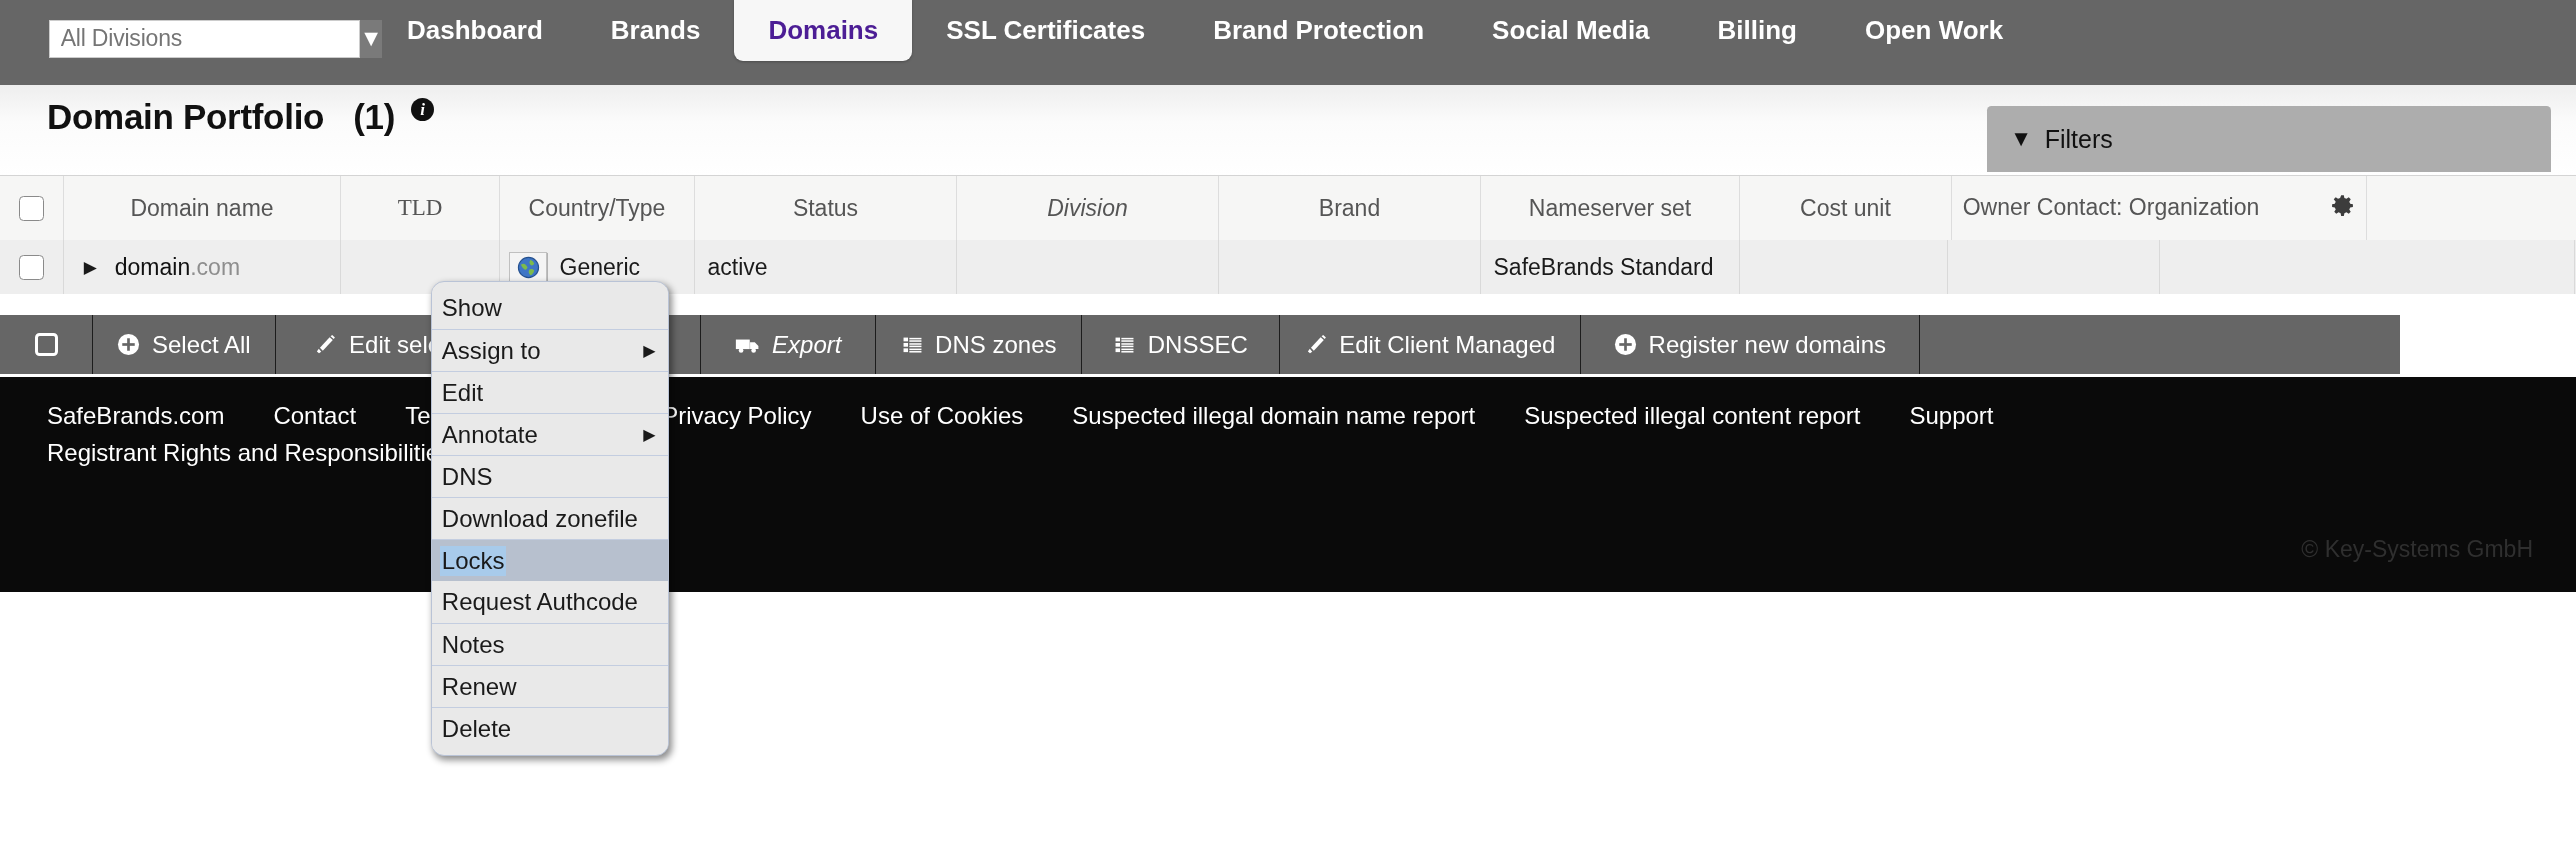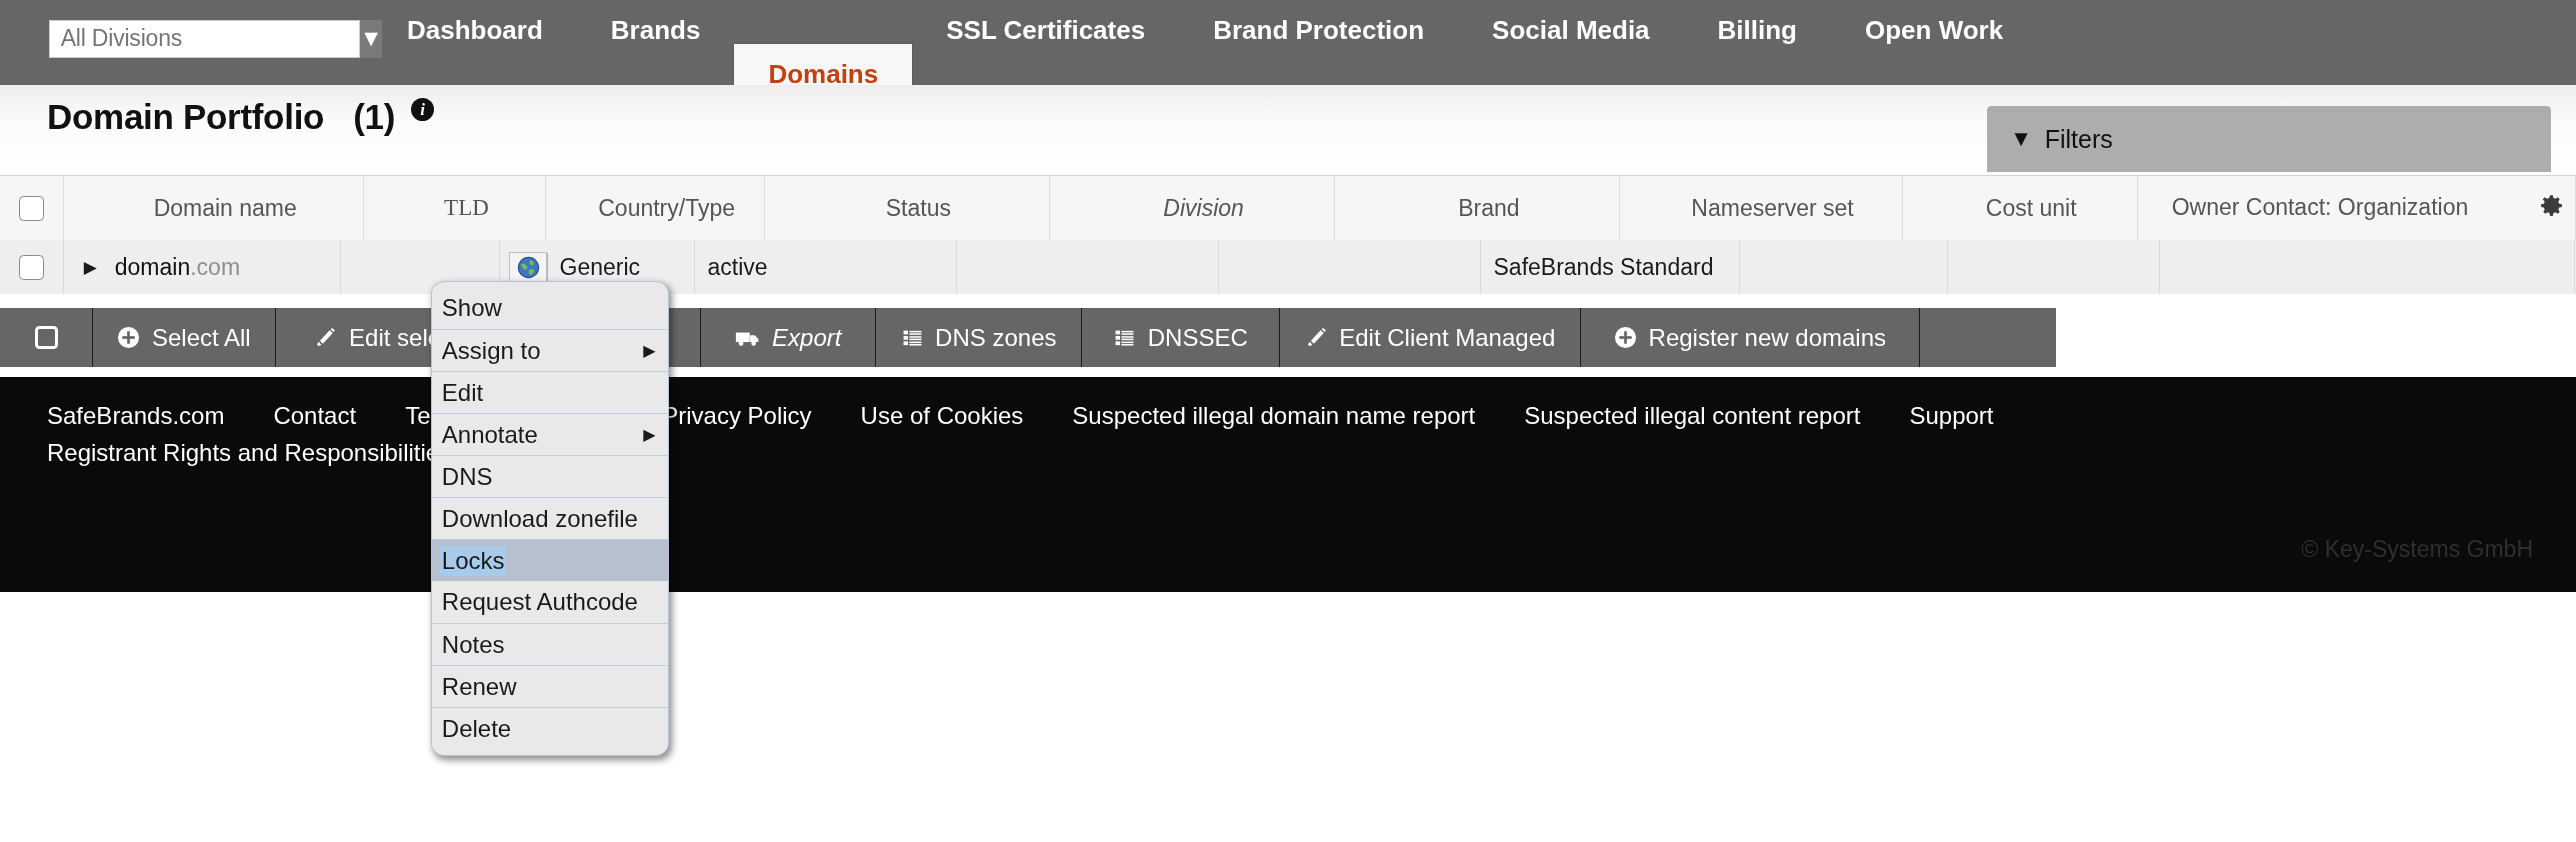--- a/index.html
+++ b/index.html
@@ -69,24 +69,23 @@
     font-size: 26px;
     font-weight: bold;
     padding: 0 34px;
     height: 61px;
     line-height: 61px;
     margin-top: 0;
     white-space: nowrap;
   }
   .nav-item.active {
     background: #f7f7f7;
-    color: #c2410c;
+    color: #4c1d95;
     border-radius: 0 0 9px 9px;
     box-shadow: 0 0.9px 2.7px rgba(0,0,0,0.25);
-    margin-top: 44px;
   }
 
   
   .title-band {
     position: absolute;
     left: 0; top: 85px;
     width: 2576px;
     height: 91px;
     background: linear-gradient(to bottom, #eeeeee 0%, #fbfbfb 40%, #ffffff 100%);
   }
@@ -153,21 +152,20 @@
     top: 175px;
     width: 2576px;
     border-top: 0.9px solid #d4d4d4;
     box-sizing: border-box;
   }
   .thead {
     display: flex;
     height: 64px;
     background: #f6f6f5;
     box-sizing: border-box;
-    justify-content: space-between;
   }
   .th {
     box-sizing: border-box;
     border-right: 0.9px solid #dddddd;
     display: flex;
     align-items: center;
     justify-content: center;
     text-align: center;
     font-size: 23px;
     color: #555555;
@@ -241,22 +239,22 @@
     justify-content: center;
     margin-right: 12.5px;
     box-sizing: border-box;
     flex: none;
   }
 
   
   .toolbar {
     position: absolute;
     left: 0;
-    top: 308px;
-    width: 2056px;
+    top: 315px;
+    width: 2400px;
     height: 59px;
     background: #666666;
     display: flex;
     align-items: stretch;
   }
   .tb-btn {
     display: flex;
     align-items: center;
     justify-content: center;
     color: #ffffff;

